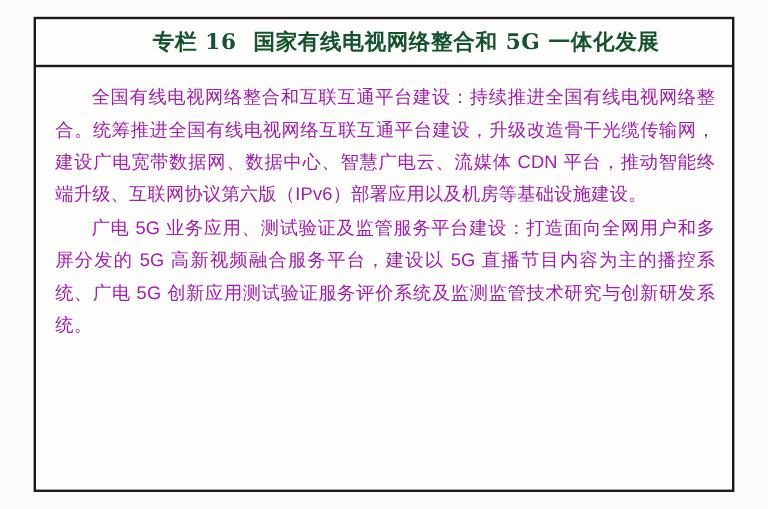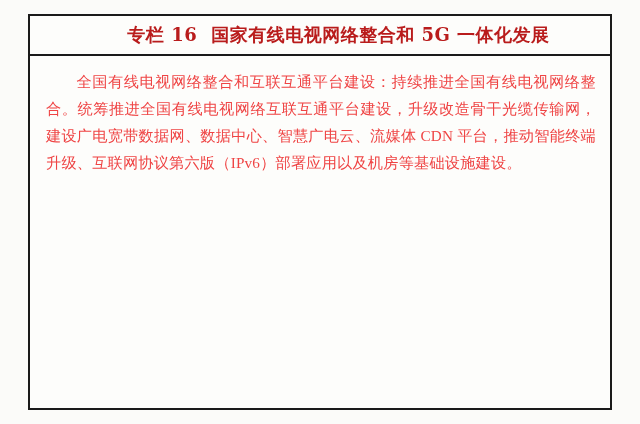--- a/index.html
+++ b/index.html
@@ -36,53 +36,54 @@
     border-bottom: 2px solid #1a1a1a;
     box-sizing: border-box;
     display: flex;
     align-items: center;
     justify-content: center;
   }
   .title-text {
     font-size: 18px;
     font-weight: bold;
     letter-spacing: 0.5px;
-    color: #b91c1c;
+    color: #14532d;
     white-space: nowrap;
     font-family: "DejaVu Serif", "Liberation Serif", serif;
     margin-left: 37px;
   }
   .title-num {
     margin-right: 14px;
   }
   .body-area {
     padding: 12px 14px 10px 16px;
   }
   p.para {
     margin: 0 0 1px 0;
     font-size: 15.2px;
     line-height: 27px;
-    color: #ef4444;
+    color: #a21caf;
     text-align: justify;
     text-justify: inter-ideograph;
     text-indent: 2em;
-    font-family: Liberation Serif, serif;
+    font-family: Liberation Sans, sans-serif;
     letter-spacing: 0.2px;
   }
   p.para:last-child {
     margin-bottom: 0;
   }
 </style>
 </head>
 <body>
 
 <div class="page">
   <div class="box">
     <div class="title-band">
       <div class="title-text">
         <span class="title-num">专栏 16</span><span>国家有线电视网络整合和 5G 一体化发展</span>
       </div>
     </div>
     <div class="body-area">
       <p class="para">全国有线电视网络整合和互联互通平台建设：持续推进全国有线电视网络整合。统筹推进全国有线电视网络互联互通平台建设，升级改造骨干光缆传输网，建设广电宽带数据网、数据中心、智慧广电云、流媒体 CDN 平台，推动智能终端升级、互联网协议第六版（IPv6）部署应用以及机房等基础设施建设。</p>
+      <p class="para">广电 5G 业务应用、测试验证及监管服务平台建设：打造面向全网用户和多屏分发的 5G 高新视频融合服务平台，建设以 5G 直播节目内容为主的播控系统、广电 5G 创新应用测试验证服务评价系统及监测监管技术研究与创新研发系统。</p>
     </div>
   </div>
 </div>
 
 </body></html>

